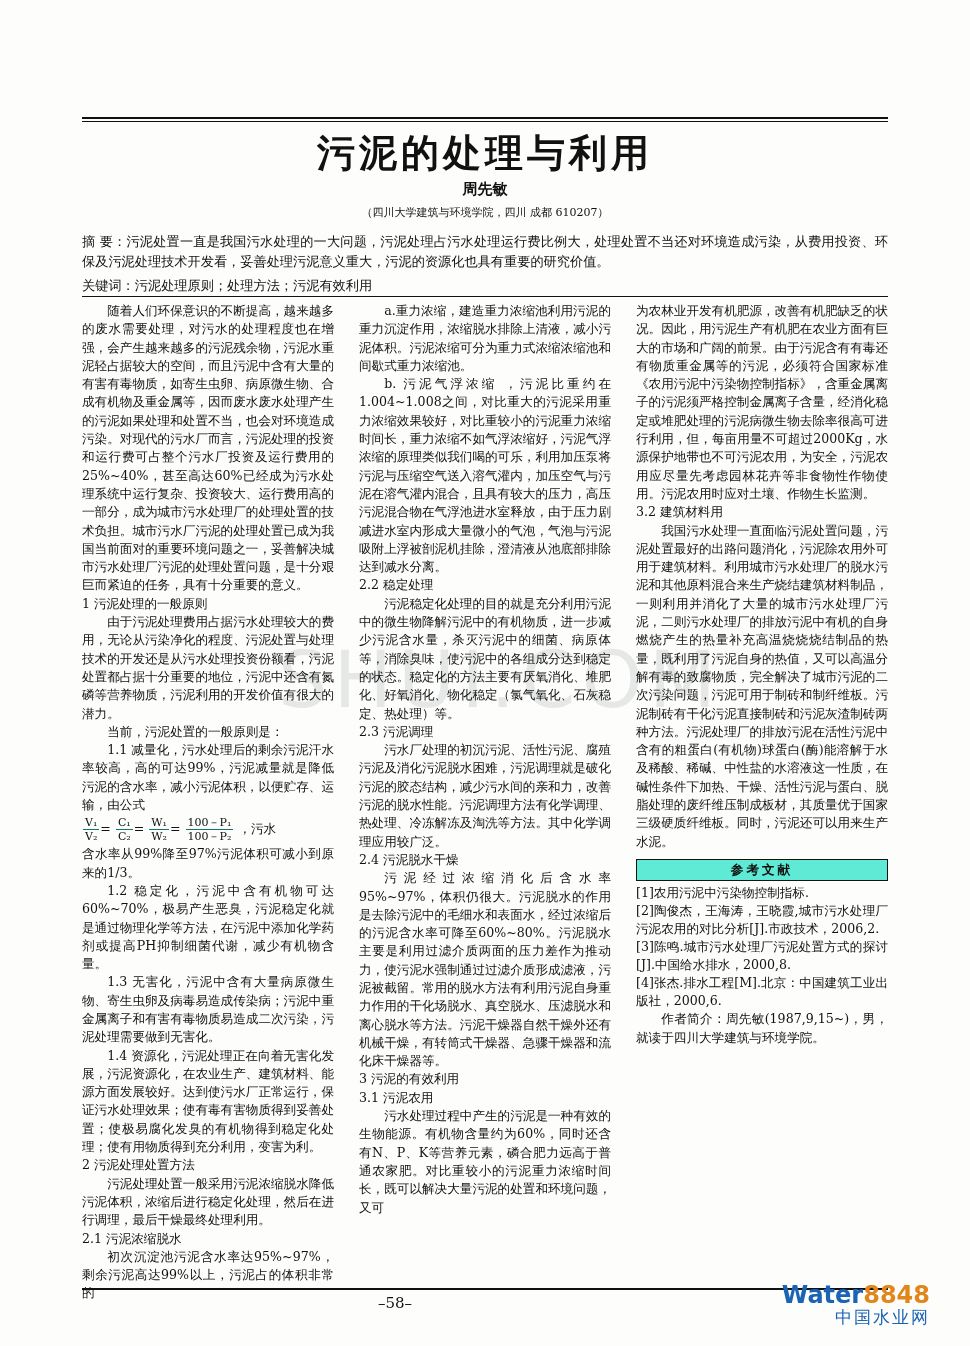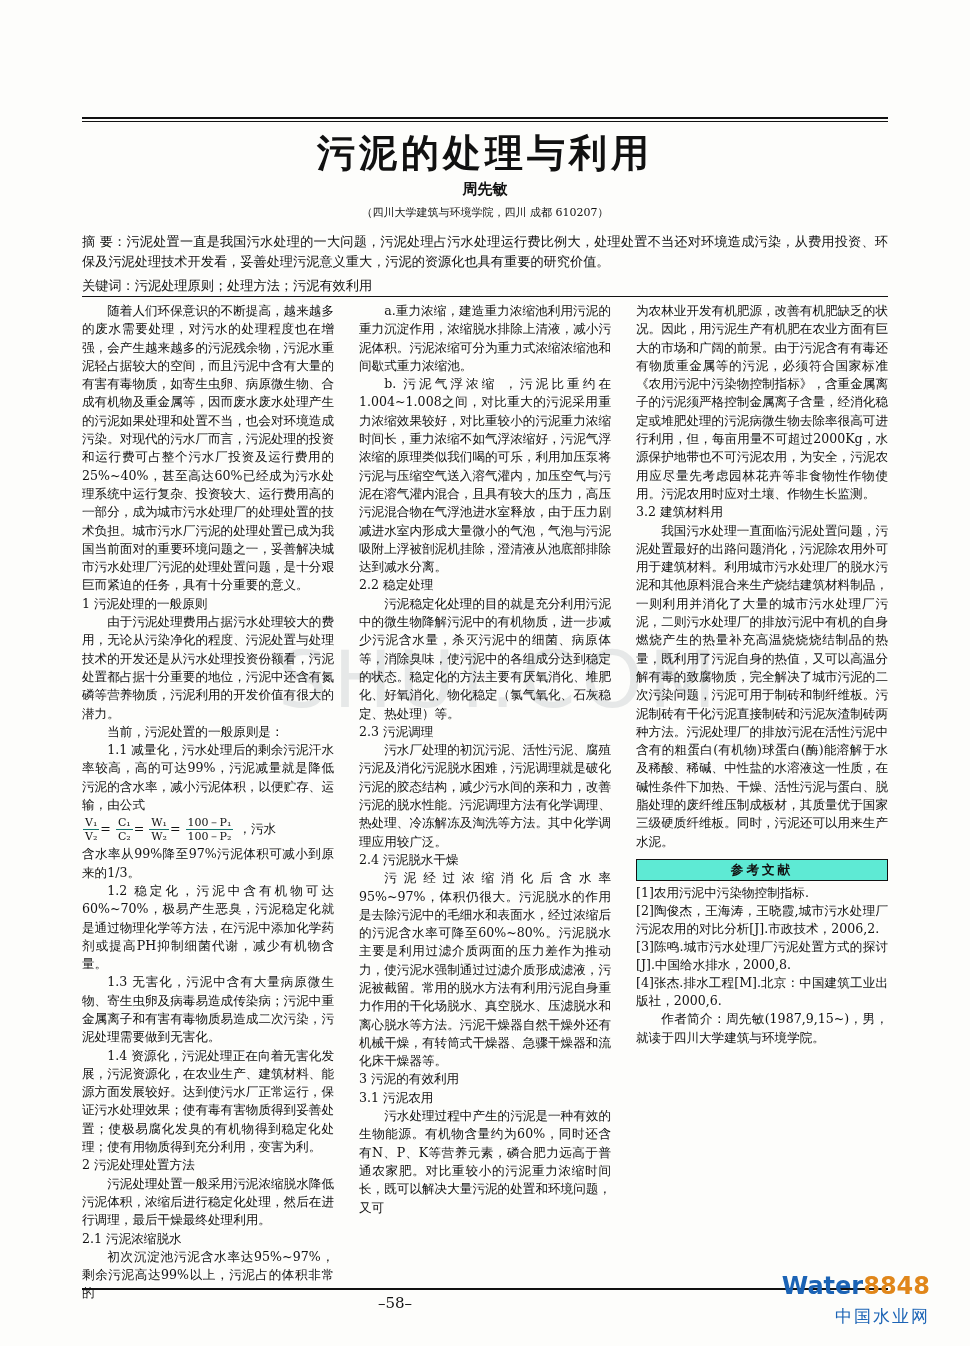--- a/index.html
+++ b/index.html
@@ -249,25 +249,25 @@
   }
   .brand .b1 {
     font-family: "DejaVu Sans", sans-serif;
     font-weight: bold;
     font-size: 24px;
     letter-spacing: 0px;
   }
   .brand .b1 .w { color: #1b63b5; }
   .brand .b1 .n { color: #e0861a; }
   .brand .b2 {
-    font-family: Liberation Mono, monospace;
+    font-family: Liberation Serif, serif;
     font-size: 17px;
     color: #1b63b5;
     letter-spacing: 2px;
-    margin-top: 10px;
+    margin-top: 1px;
   }
 </style>
 </head>
 <body>
 
 <div class="page">
 
   <div class="header-rule"></div>
   <div class="header-rule2"></div>
 

